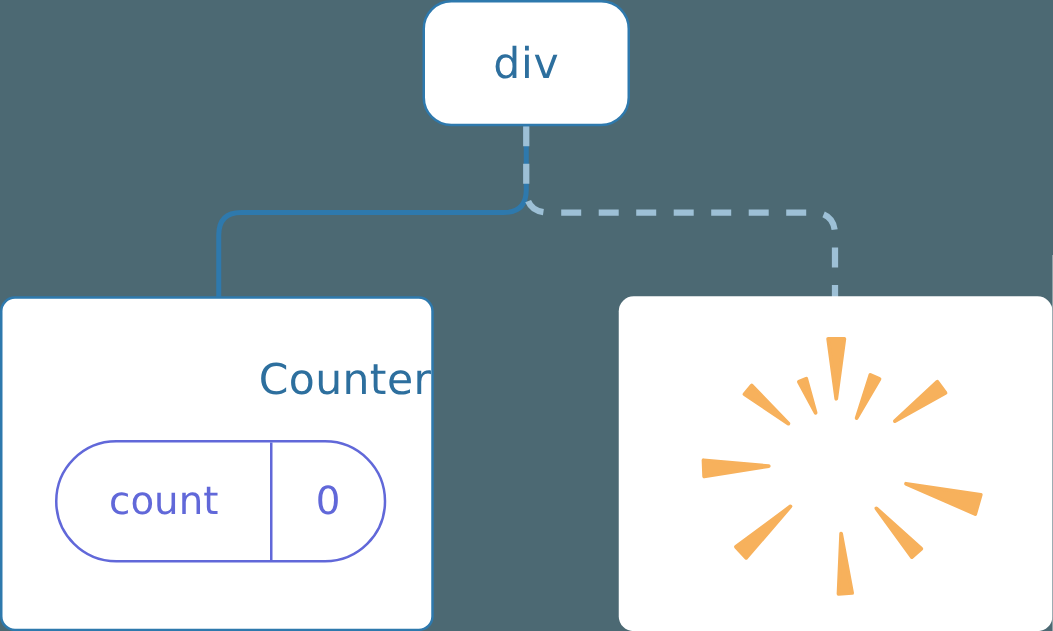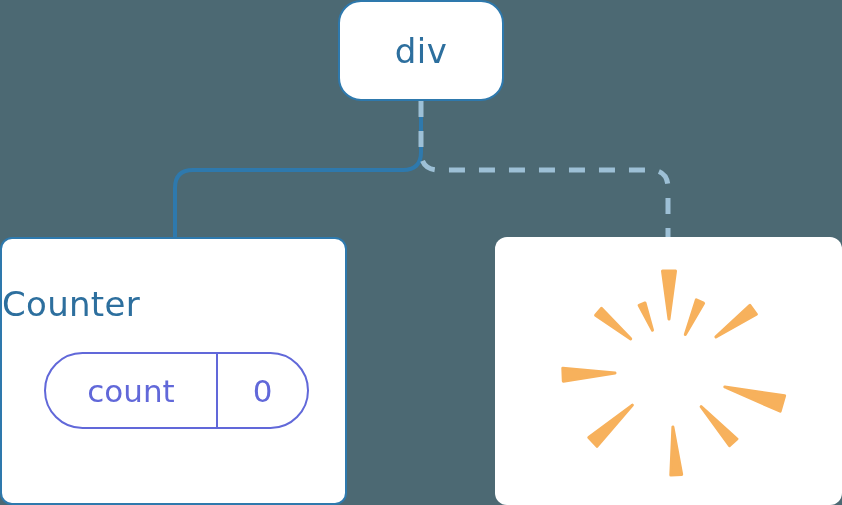--- a/index.html
+++ b/index.html
@@ -81,34 +81,34 @@
     border-bottom-left-radius: 12px;
     border-bottom-right-radius: 12px;
     border-top-left-radius: 12px;
     border-top-right-radius: 12px;
   }
   #node-counter .node-title {
     position: absolute;
     left: 0;
     right: 0;
     top: 48px;
-    text-align: left;
+    text-align: right;
     color: #2d6f9e;
     font-size: 34px;
     line-height: 1;
     letter-spacing: 0.3px;
   }
 
   
   .state-pill {
     position: absolute;
     left: 42px;
     top: 113px;
     width: 265px;
-    height: 77px;
+    height: 98px;
     border: 2px solid #6168d9;
     border-radius: 49px;
     box-sizing: border-box;
     display: flex;
     align-items: stretch;
     background: #ffffff;
   }
   .pill-key {
     flex: 0 0 172px;
     display: flex;

